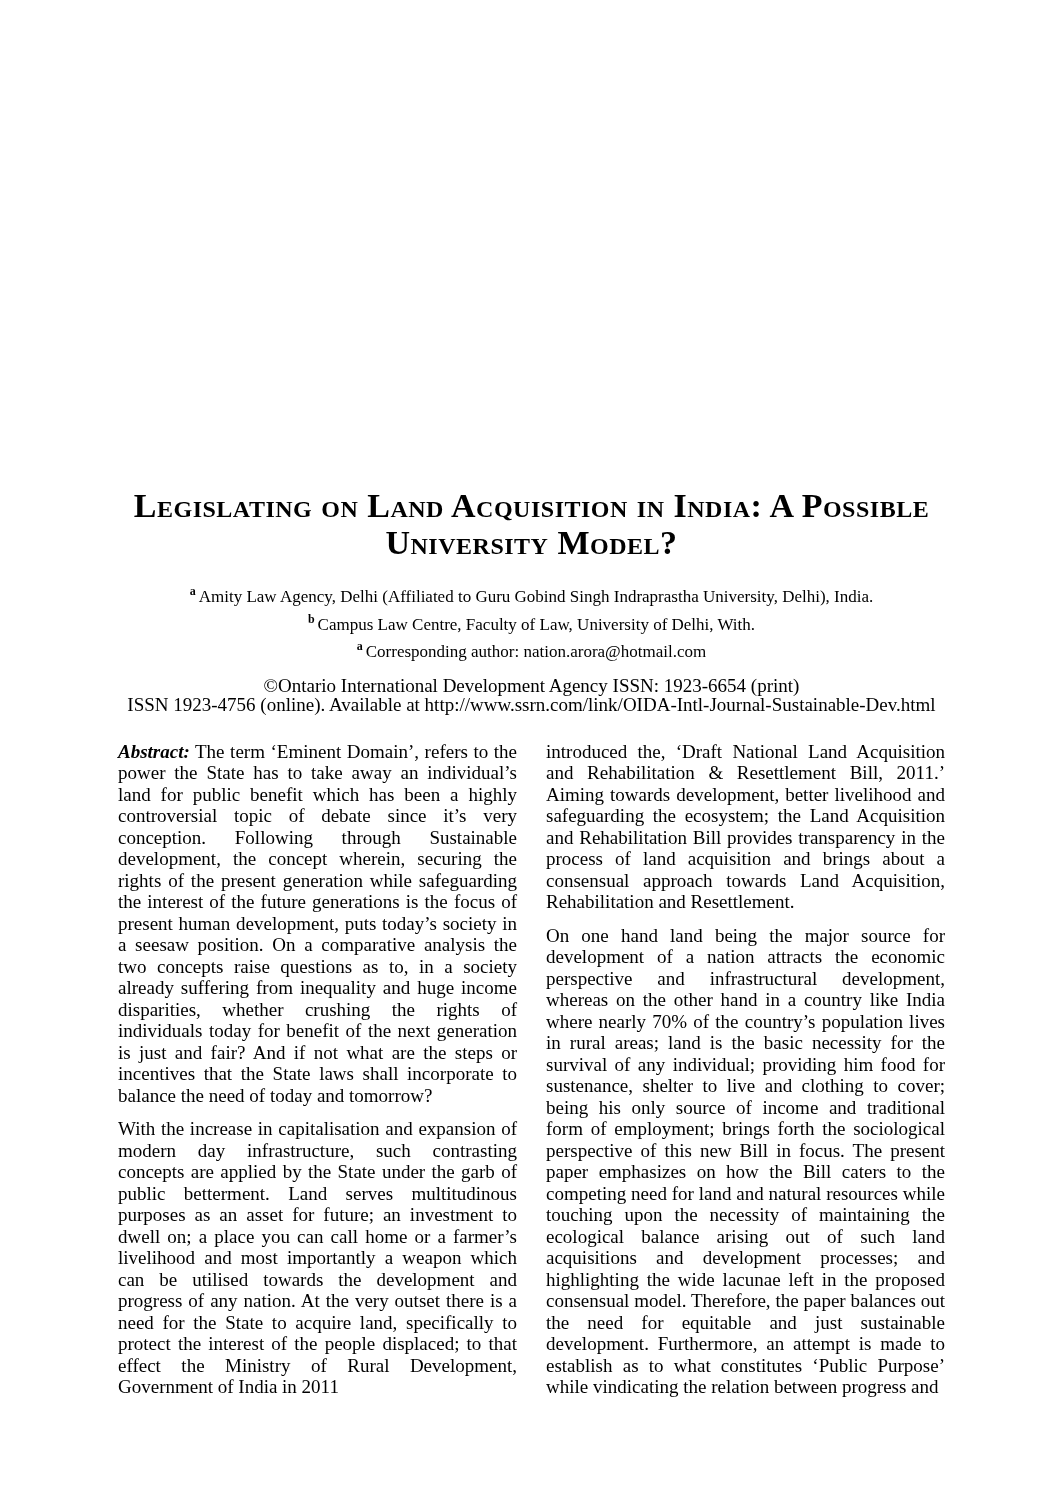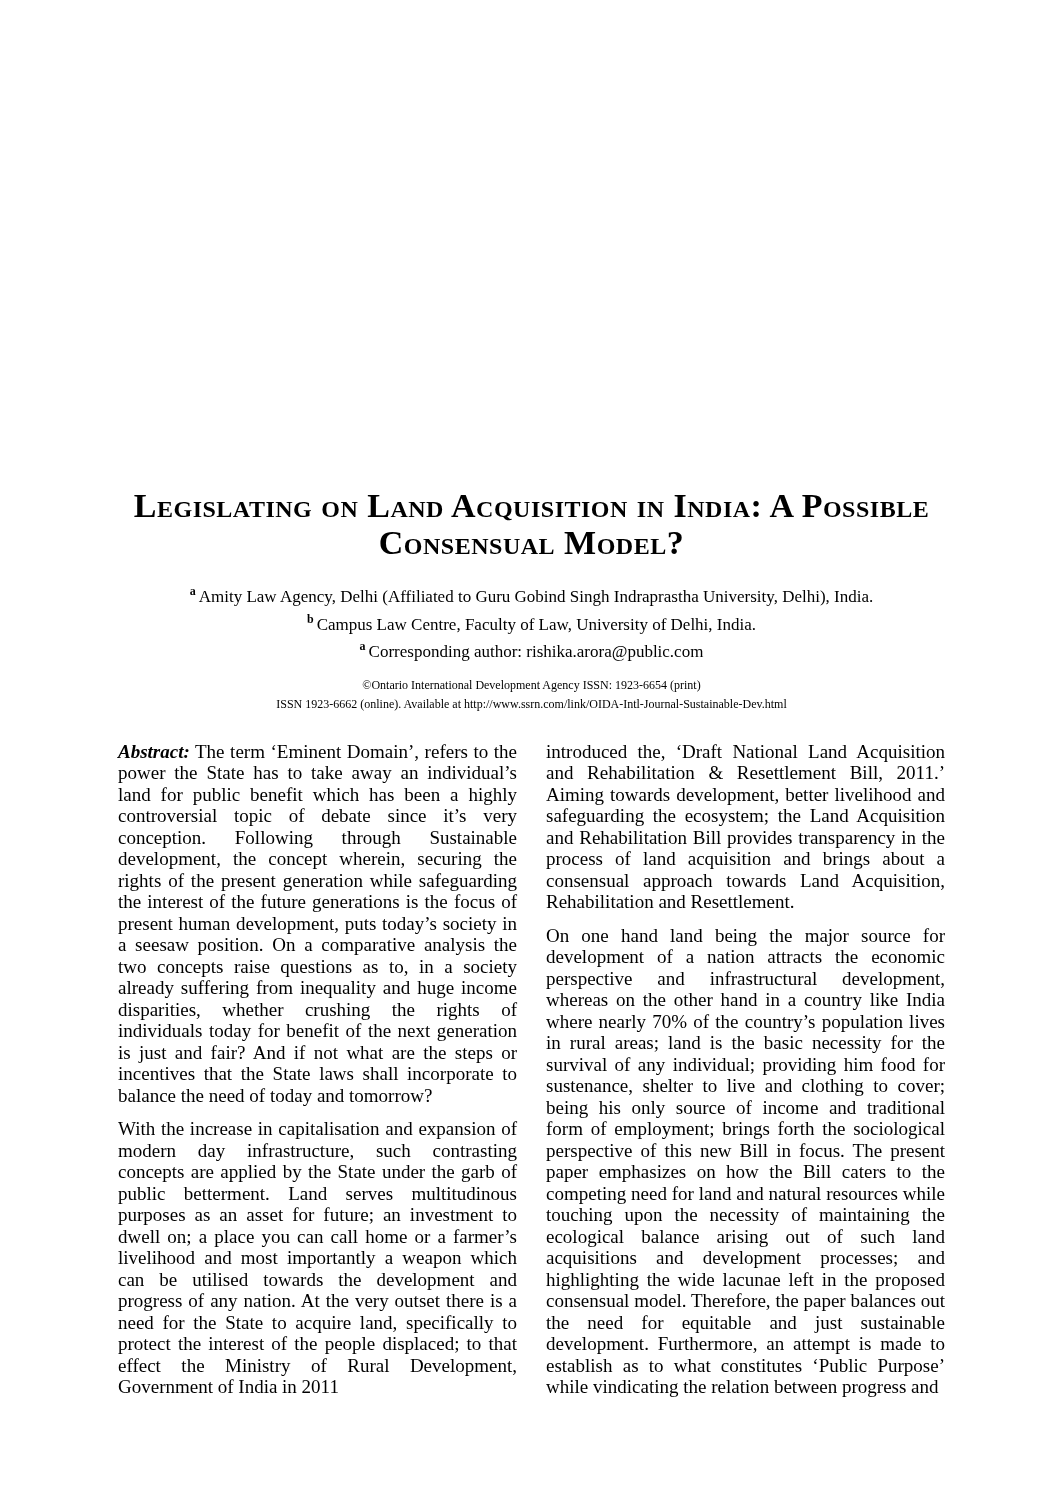--- a/index.html
+++ b/index.html
@@ -45,21 +45,21 @@
   .authors sup { margin-left: 4px; }
   .affil sup { margin-right: 3px; }
   .affiliations {
     text-align: center;
     font-size: 17px;
     line-height: 22px;
   }
   .publisher {
     margin-top: 13px;
     text-align: center;
-    font-size: 12px;
+    font-size: 19px;
     line-height: 19px;
   }
   .columns {
     margin-top: 27px;
     display: flex;
     gap: 29px;
   }
   .col {
     flex: 1 1 0;
     text-align: justify;
@@ -74,33 +74,33 @@
     font-style: italic;
   }
 </style>
 </head>
 <body>
 
 <div class="page">
 
   <h1 class="title">
     <span class="title-line">Legislating on Land Acquisition in India: A Possible</span>
-    <span class="title-line">Consensual Model?</span>
+    <span class="title-line">University Model?</span>
   </h1>
 
 
   <div class="affiliations">
     <div class="affil"><sup>a</sup><span>Amity Law Agency, Delhi (Affiliated to Guru Gobind Singh Indraprastha University, Delhi), India.</span></div>
-    <div class="affil"><sup>b</sup><span>Campus Law Centre, Faculty of Law, University of Delhi, India.</span></div>
-    <div class="affil"><sup>a</sup><span>Corresponding author: rishika.arora@public.com</span></div>
+    <div class="affil"><sup>b</sup><span>Campus Law Centre, Faculty of Law, University of Delhi, With.</span></div>
+    <div class="affil"><sup>a</sup><span>Corresponding author: nation.arora@hotmail.com</span></div>
   </div>
 
   <div class="publisher">
     <div>©Ontario International Development Agency ISSN: 1923-6654 (print)</div>
-    <div>ISSN 1923-6662 (online). Available at http://www.ssrn.com/link/OIDA-Intl-Journal-Sustainable-Dev.html</div>
+    <div>ISSN 1923-4756 (online). Available at http://www.ssrn.com/link/OIDA-Intl-Journal-Sustainable-Dev.html</div>
   </div>
 
   <main class="columns">
     <div class="col">
       <p class="para"><span class="abstract-label">Abstract:</span> <span>The term ‘Eminent Domain’, refers to the power the State has to take away an individual’s land for public benefit which has been a highly controversial topic of debate since it’s very conception. Following through Sustainable development, the concept wherein, securing the rights of the present generation while safeguarding the interest of the future generations is the focus of present human development, puts today’s society in a seesaw position. On a comparative analysis the two concepts raise questions as to, in a society already suffering from inequality and huge income disparities, whether crushing the rights of individuals today for benefit of the next generation is just and fair? And if not what are the steps or incentives that the State laws shall incorporate to balance the need of today and tomorrow?</span></p>
       <p class="para">With the increase in capitalisation and expansion of modern day infrastructure, such contrasting concepts are applied by the State under the garb of public betterment. Land serves multitudinous purposes as an asset for future; an investment to dwell on; a place you can call home or a farmer’s livelihood and most importantly a weapon which can be utilised towards the development and progress of any nation. At the very outset there is a need for the State to acquire land, specifically to protect the interest of the people displaced; to that effect the Ministry of Rural Development, Government of India in 2011</p>
     </div>
     <div class="col">
       <p class="para">introduced the, ‘Draft National Land Acquisition and Rehabilitation &amp; Resettlement Bill, 2011.’ Aiming towards development, better livelihood and safeguarding the ecosystem; the Land Acquisition and Rehabilitation Bill provides transparency in the process of land acquisition and brings about a consensual approach towards Land Acquisition, Rehabilitation and Resettlement.</p>
       <p class="para">On one hand land being the major source for development of a nation attracts the economic perspective and infrastructural development, whereas on the other hand in a country like India where nearly 70% of the country’s population lives in rural areas; land is the basic necessity for the survival of any individual; providing him food for sustenance, shelter to live and clothing to cover; being his only source of income and traditional form of employment; brings forth the sociological perspective of this new Bill in focus. The present paper emphasizes on how the Bill caters to the competing need for land and natural resources while touching upon the necessity of maintaining the ecological balance arising out of such land acquisitions and development processes; and highlighting the wide lacunae left in the proposed consensual model. Therefore, the paper balances out the need for equitable and just sustainable development. Furthermore, an attempt is made to establish as to what constitutes ‘Public Purpose’ while vindicating the relation between progress and</p>

